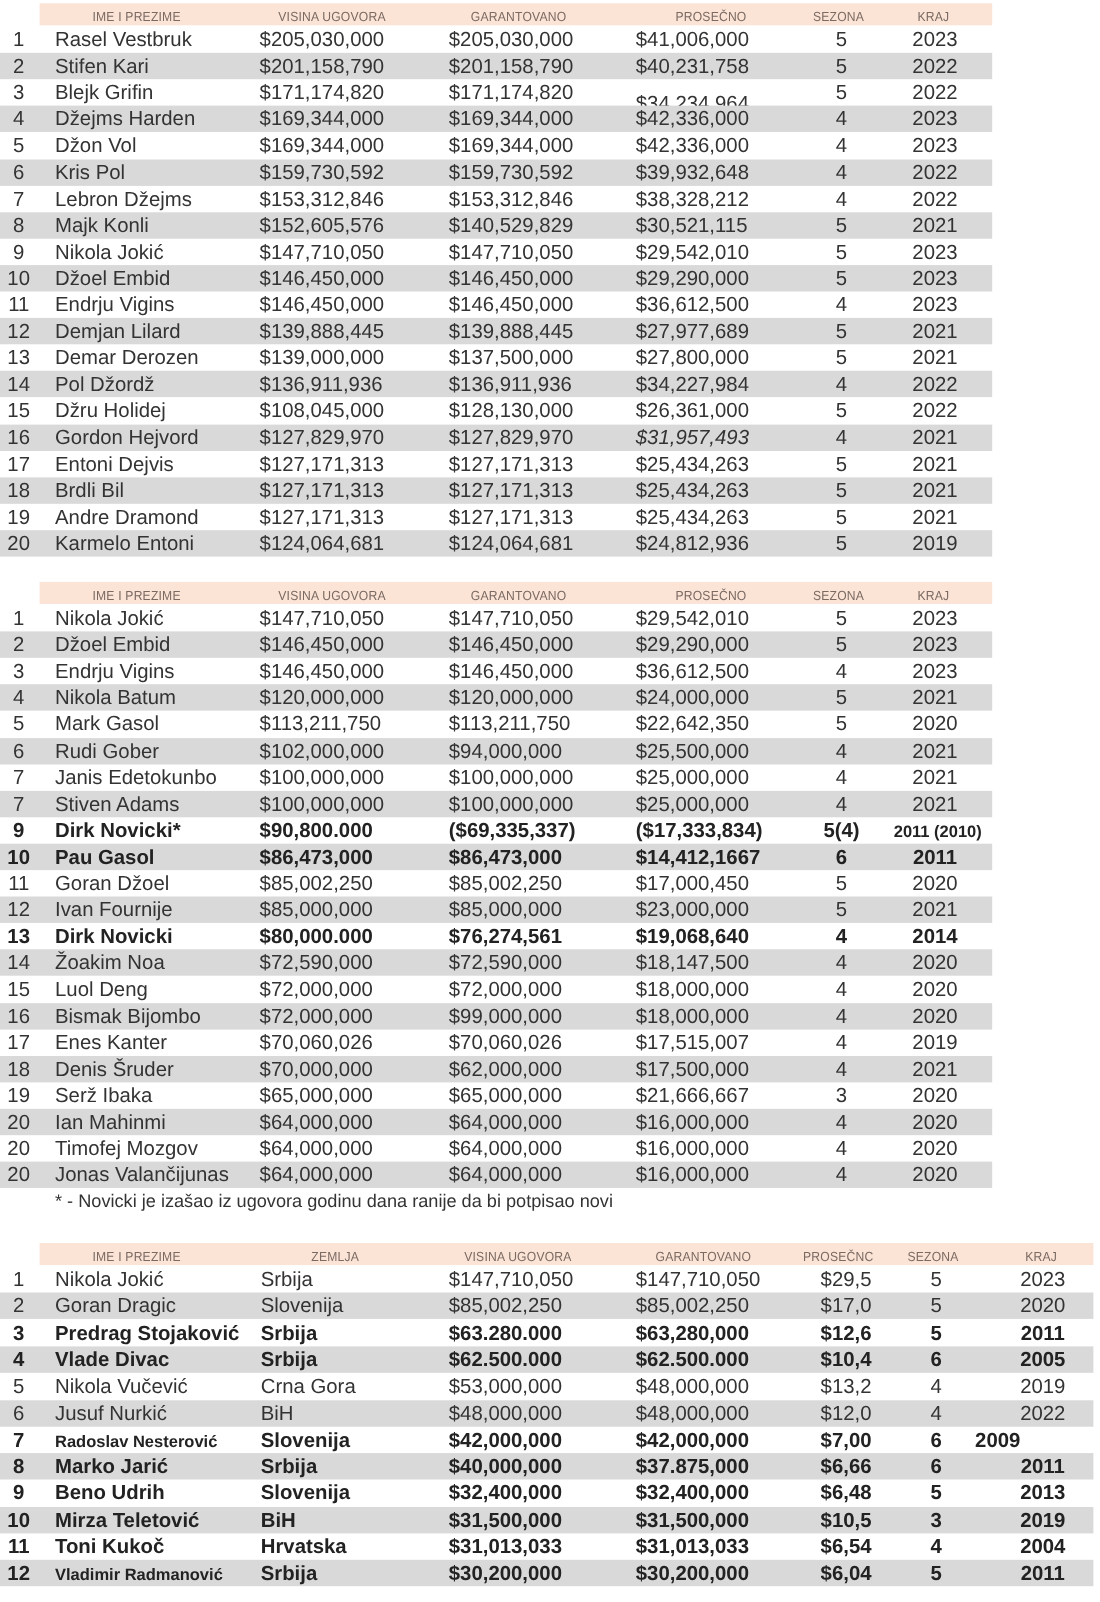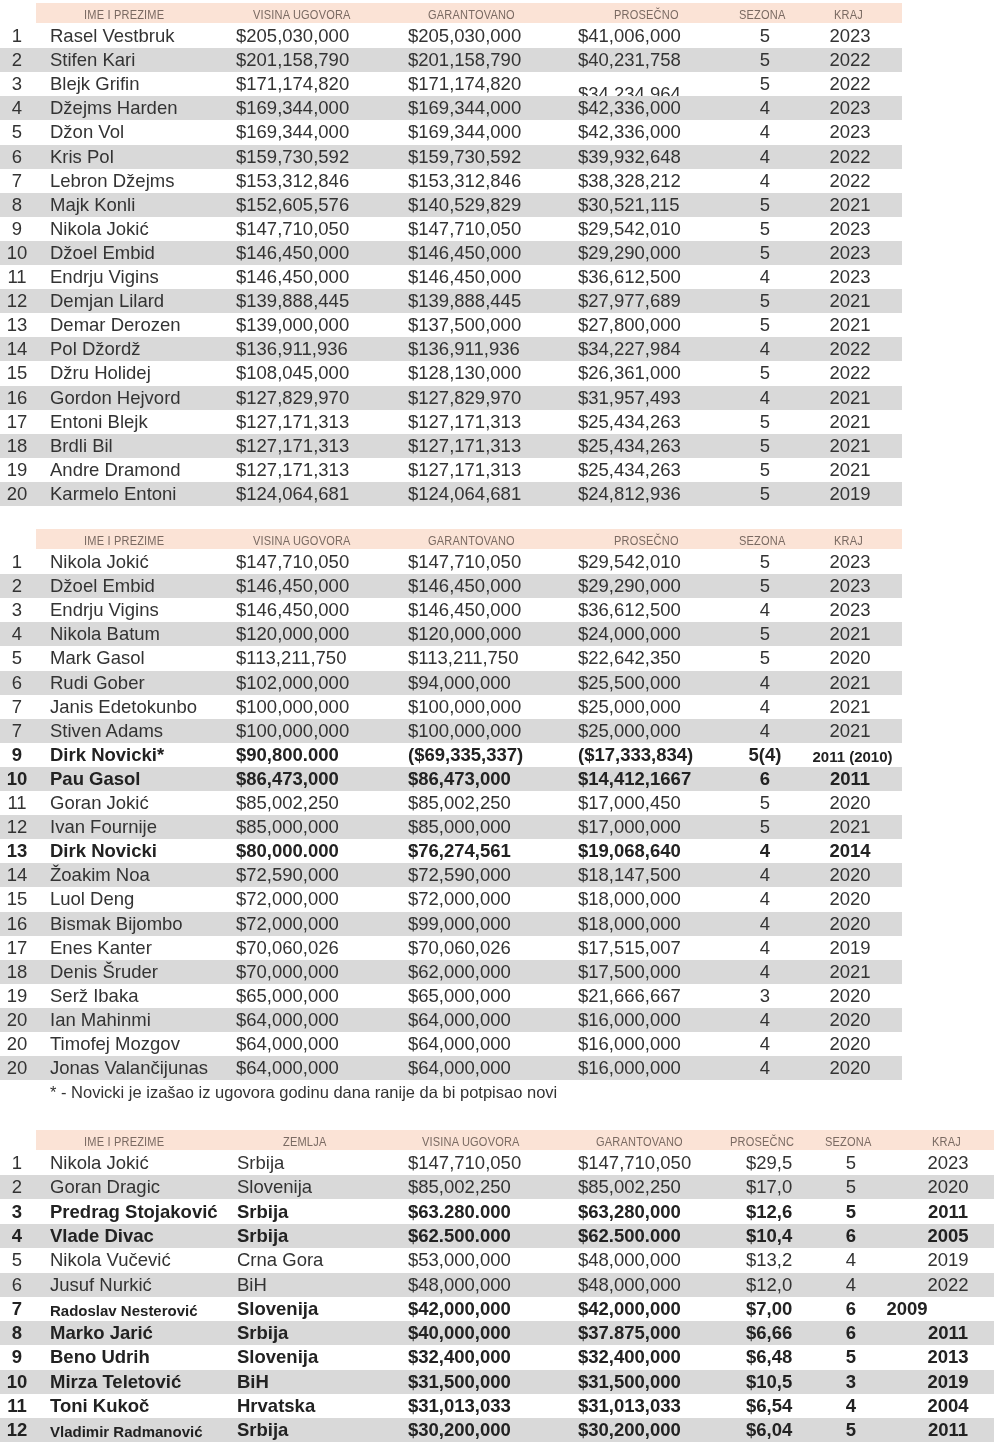--- a/index.html
+++ b/index.html
@@ -172,27 +172,27 @@
         <span style="left: 578px;">$26,361,000</span>
         <span class="c-season" style="left: 745px;">5</span>
         <span class="c-end" style="left: 815px;">2022</span>
       </div>
       <div class="row stripe" style="top: 385.5px; width: 902px;">
         <div class="bg" style="width: 902px;"></div>
         <span class="c-rank" style="left: 2px;">16</span>
         <span style="left: 50px;">Gordon Hejvord</span>
         <span style="left: 236px;">$127,829,970</span>
         <span style="left: 408px;">$127,829,970</span>
-        <span style="left: 578px;">$31,957,493</span>
+        <span style="left: 578px; font-style: italic;">$31,957,493</span>
         <span class="c-season" style="left: 745px;">4</span>
         <span class="c-end" style="left: 815px;">2021</span>
       </div>
       <div class="row" style="top: 409.6px; width: 902px;">
         <span class="c-rank" style="left: 2px;">17</span>
-        <span style="left: 50px;">Entoni Blejk</span>
+        <span style="left: 50px;">Entoni Dejvis</span>
         <span style="left: 236px;">$127,171,313</span>
         <span style="left: 408px;">$127,171,313</span>
         <span style="left: 578px;">$25,434,263</span>
         <span class="c-season" style="left: 745px;">5</span>
         <span class="c-end" style="left: 815px;">2021</span>
       </div>
       <div class="row stripe" style="top: 433.7px; width: 902px;">
         <div class="bg" style="width: 902px;"></div>
         <span class="c-rank" style="left: 2px;">18</span>
         <span style="left: 50px;">Brdli Bil</span>
@@ -324,34 +324,34 @@
         <span class="c-rank" style="left: 2px;">10</span>
         <span style="left: 50px;">Pau Gasol</span>
         <span style="left: 236px;">$86,473,000</span>
         <span style="left: 408px;">$86,473,000</span>
         <span style="left: 578px;">$14,412,1667</span>
         <span class="c-season" style="left: 745px;">6</span>
         <span class="c-end" style="left: 815px;">2011</span>
       </div>
       <div class="row" style="top: 791px; width: 902px;">
         <span class="c-rank" style="left: 2px;">11</span>
-        <span style="left: 50px;">Goran Jokić</span>
+        <span style="left: 50px;">Goran Džoel</span>
         <span style="left: 236px;">$85,002,250</span>
         <span style="left: 408px;">$85,002,250</span>
         <span style="left: 578px;">$17,000,450</span>
         <span class="c-season" style="left: 745px;">5</span>
         <span class="c-end" style="left: 815px;">2020</span>
       </div>
       <div class="row stripe" style="top: 815.1px; width: 902px;">
         <div class="bg" style="width: 902px;"></div>
         <span class="c-rank" style="left: 2px;">12</span>
         <span style="left: 50px;">Ivan Fournije</span>
         <span style="left: 236px;">$85,000,000</span>
         <span style="left: 408px;">$85,000,000</span>
-        <span style="left: 578px;">$17,000,000</span>
+        <span style="left: 578px;">$23,000,000</span>
         <span class="c-season" style="left: 745px;">5</span>
         <span class="c-end" style="left: 815px;">2021</span>
       </div>
       <div class="row bold" style="top: 839.2px; width: 902px;">
         <span class="c-rank" style="left: 2px;">13</span>
         <span style="left: 50px;">Dirk Novicki</span>
         <span style="left: 236px;">$80,000.000</span>
         <span style="left: 408px;">$76,274,561</span>
         <span style="left: 578px;">$19,068,640</span>
         <span class="c-season" style="left: 745px;">4</span>

